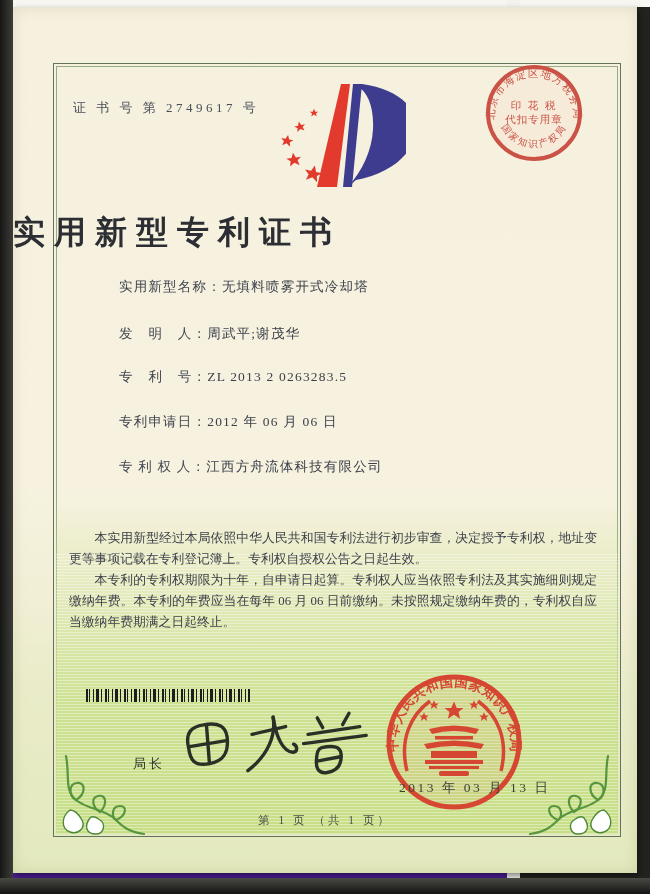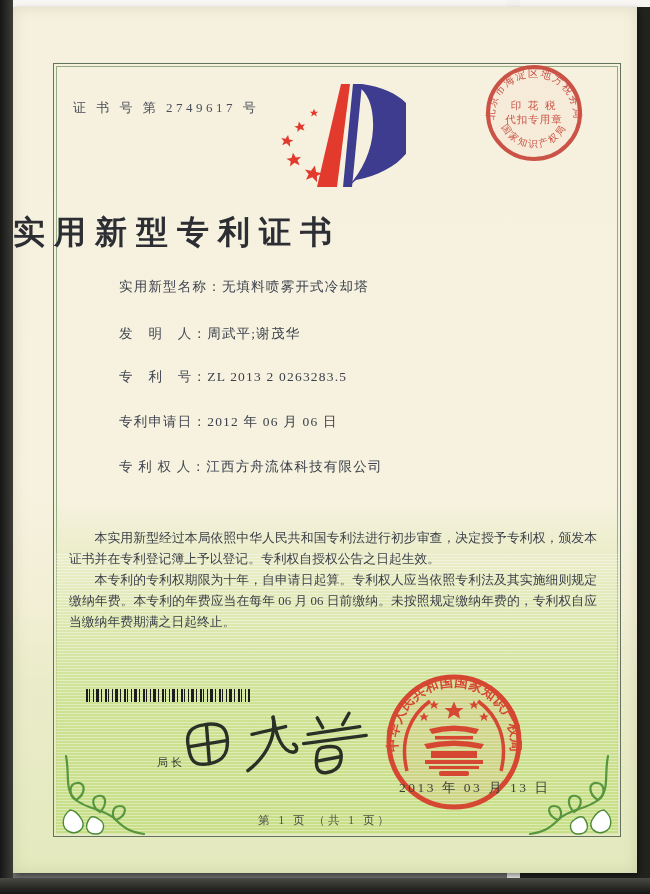--- a/index.html
+++ b/index.html
@@ -1,18 +1,18 @@
 <!DOCTYPE html>
 <html><head>
 <meta charset="utf-8">
 <style>
   html,body{margin:0;padding:0;}
   body{width:650px;height:894px;overflow:hidden;background:#22221f;
        font-family:"Liberation Serif","DejaVu Serif",serif;}
-  .scan{position:relative;width:520px;height:894px;background:#737373;}
+  .scan{position:relative;width:520px;height:894px;background:#4c1d95;}
   .scan-top{position:absolute;left:0;top:0;width:650px;height:7px;background:#f7f6f2;}
   .scan-right{position:absolute;right:0;top:0;width:13px;height:880px;background:#f3f2ee;}
   .scan-left{position:absolute;left:0;top:0;width:13px;height:894px;
              background:linear-gradient(90deg,#161615,#3c3c38);}
   .scan-bottom{position:absolute;left:0;bottom:0;width:650px;height:16px;
              background:linear-gradient(180deg,#4a4a44,#141413);}
   .paper{position:absolute;left:13px;top:7px;width:624px;height:866px;
          background:linear-gradient(180deg,#f5f1de 0%,#f6f2df 55%,#f2efd6 68%,#eaecc9 78%,#e3e9bd 100%);
          box-shadow:inset 0 0 14px rgba(120,110,70,.18), 2px 3px 6px rgba(0,0,0,.45);}
   .frame{position:absolute;left:40px;top:56px;width:566px;height:772px;
@@ -33,22 +33,22 @@
       letter-spacing:1.2px;white-space:nowrap;margin-left:36px;}
   .field-row .fl{color:#434752;}
   .field-row .fv{color:#3c404b;}
   .body-text{position:absolute;left:56px;top:521px;width:528px;font-size:12.8px;
       line-height:21px;color:#3b3f47;text-align:justify;}
   .body-text p{margin:0;text-indent:2em;}
   .barcode{position:absolute;left:73px;top:682px;width:164px;height:13px;
       background:repeating-linear-gradient(90deg,#1d1d1d 0 2px,rgba(0,0,0,0) 2px 3px,
         #1d1d1d 3px 4px,rgba(0,0,0,0) 4px 7px,#1d1d1d 7px 8px,rgba(0,0,0,0) 8px 10px,
         #1d1d1d 10px 13px,rgba(0,0,0,0) 13px 15px,#1d1d1d 15px 16px,rgba(0,0,0,0) 16px 19px);}
-  .sig-label{position:absolute;left:120px;top:748px;font-size:11px;color:#2e342d;
-      letter-spacing:3px;margin-left:24px;}
+  .sig-label{position:absolute;left:120px;top:748px;font-size:13px;color:#2e342d;
+      letter-spacing:3px;}
   .signature{position:absolute;left:156px;top:700px;width:218px;height:92px;
       transform:rotate(-3deg);}
   .office-seal{position:absolute;left:370px;top:664px;width:142px;height:142px;opacity:.93;}
   .seal-date{position:absolute;left:386px;top:772px;font-size:13.5px;color:#3d4138;
       letter-spacing:2.5px;z-index:6;white-space:nowrap;}
   .page-footer{position:absolute;left:212px;top:806px;width:200px;text-align:center;
       font-size:11.5px;color:#4c5247;letter-spacing:3px;}
   .corner-orn{position:absolute;width:92px;height:84px;}
   .orn-bl{left:43px;top:747px;}
   .orn-br{left:513px;top:747px;transform:scaleX(-1);}
@@ -139,21 +139,21 @@
       <span class="fl">专　利　号：</span><span class="fv">ZL 2013 2 0263283.5</span>
     </div>
     <div class="field-row" style="top:406px">
       <span class="fl">专利申请日：</span><span class="fv">2012 年 06 月 06 日</span>
     </div>
     <div class="field-row" style="top:451px">
       <span class="fl">专 利 权 人：</span><span class="fv">江西方舟流体科技有限公司</span>
     </div>
 
     <div class="body-text">
-      <p>本实用新型经过本局依照中华人民共和国专利法进行初步审查，决定授予专利权，颁发本证书并在专利登记簿上予以登记。专利权自授权公告之日起生效。</p>
+      <p>本实用新型经过本局依照中华人民共和国专利法进行初步审查，决定授予专利权，地址变更等事项记载在专利登记簿上。专利权自授权公告之日起生效。</p>
       <p>本专利的专利权期限为十年，自申请日起算。专利权人应当依照专利法及其实施细则规定缴纳年费。本专利的年费应当在每年 06 月 06 日前缴纳。未按照规定缴纳年费的，专利权自应当缴纳年费期满之日起终止。</p>
     </div>
 
     <div class="barcode"></div>
 
     <div class="sig-label">局长</div>
     <svg class="signature" viewBox="0 0 218 92">
       <g fill="none" stroke="#2a3026" stroke-width="3.4" stroke-linecap="round" stroke-linejoin="round">
         <path d="M20,36 C17,20 25,15 36,14 C52,12 58,17 59,27 C60,41 56,51 40,53 C24,55 21,48 20,36 Z"></path>
         <path d="M21,35 L58,31"></path>

